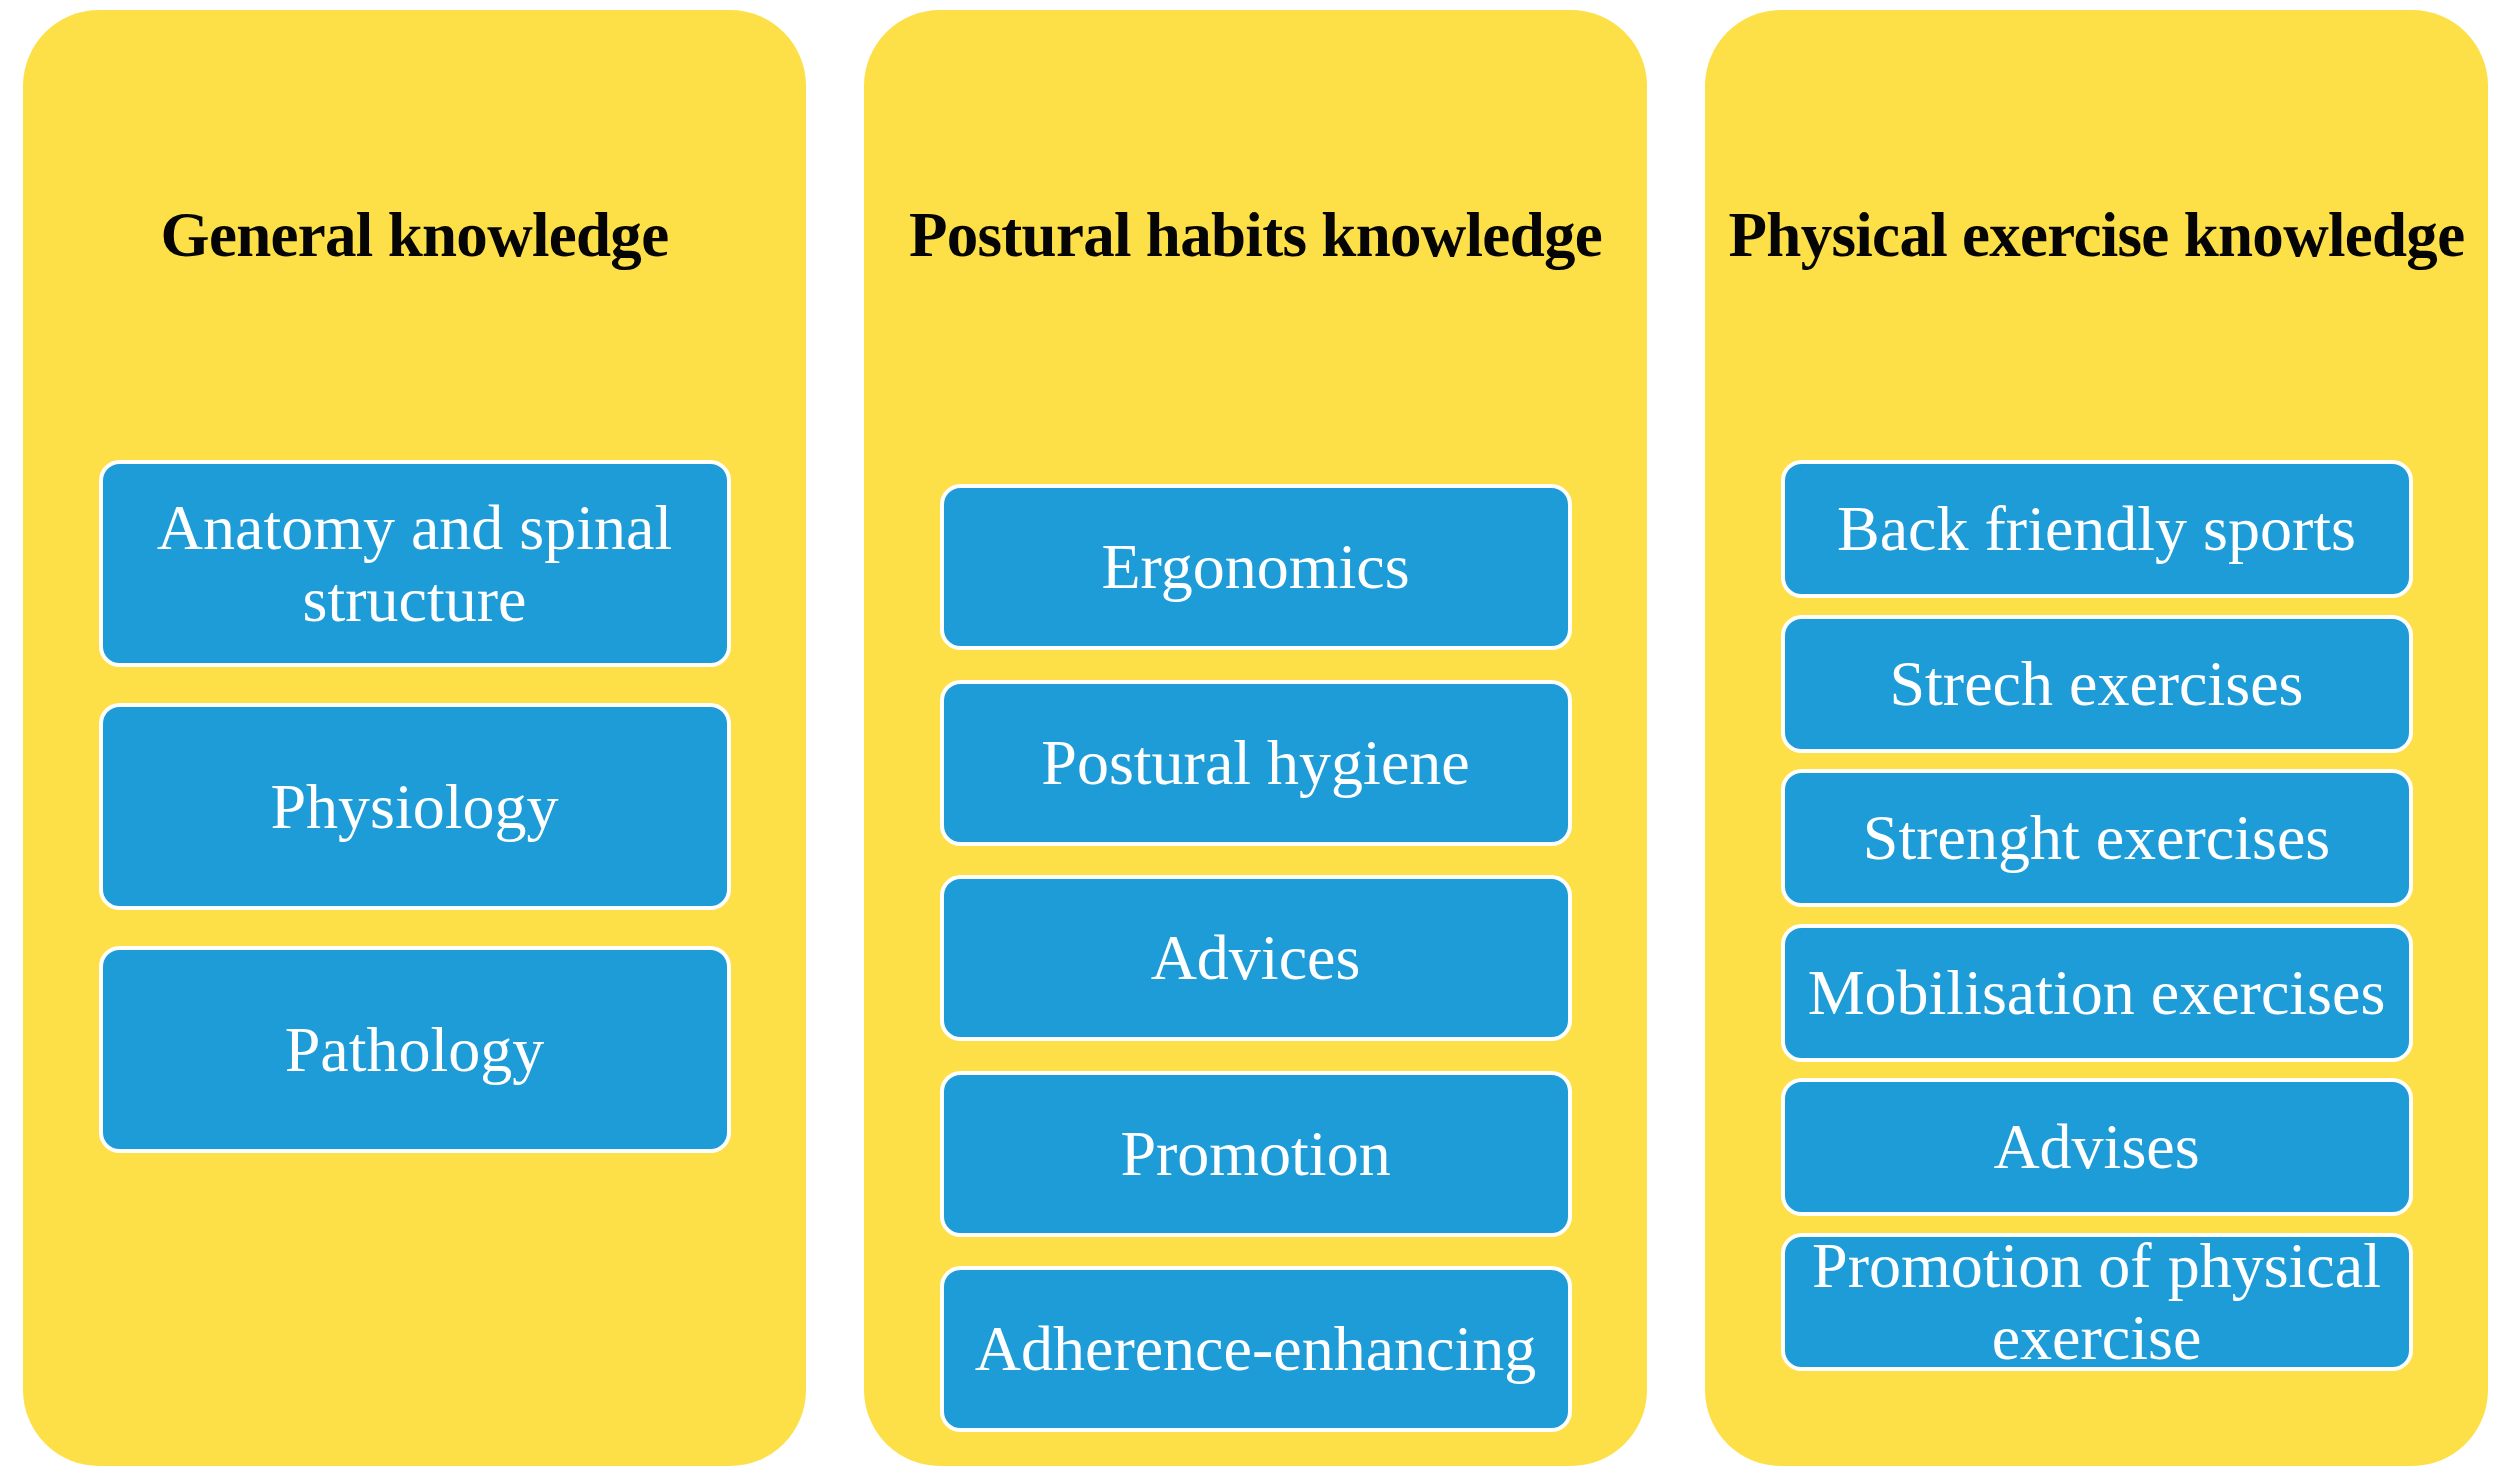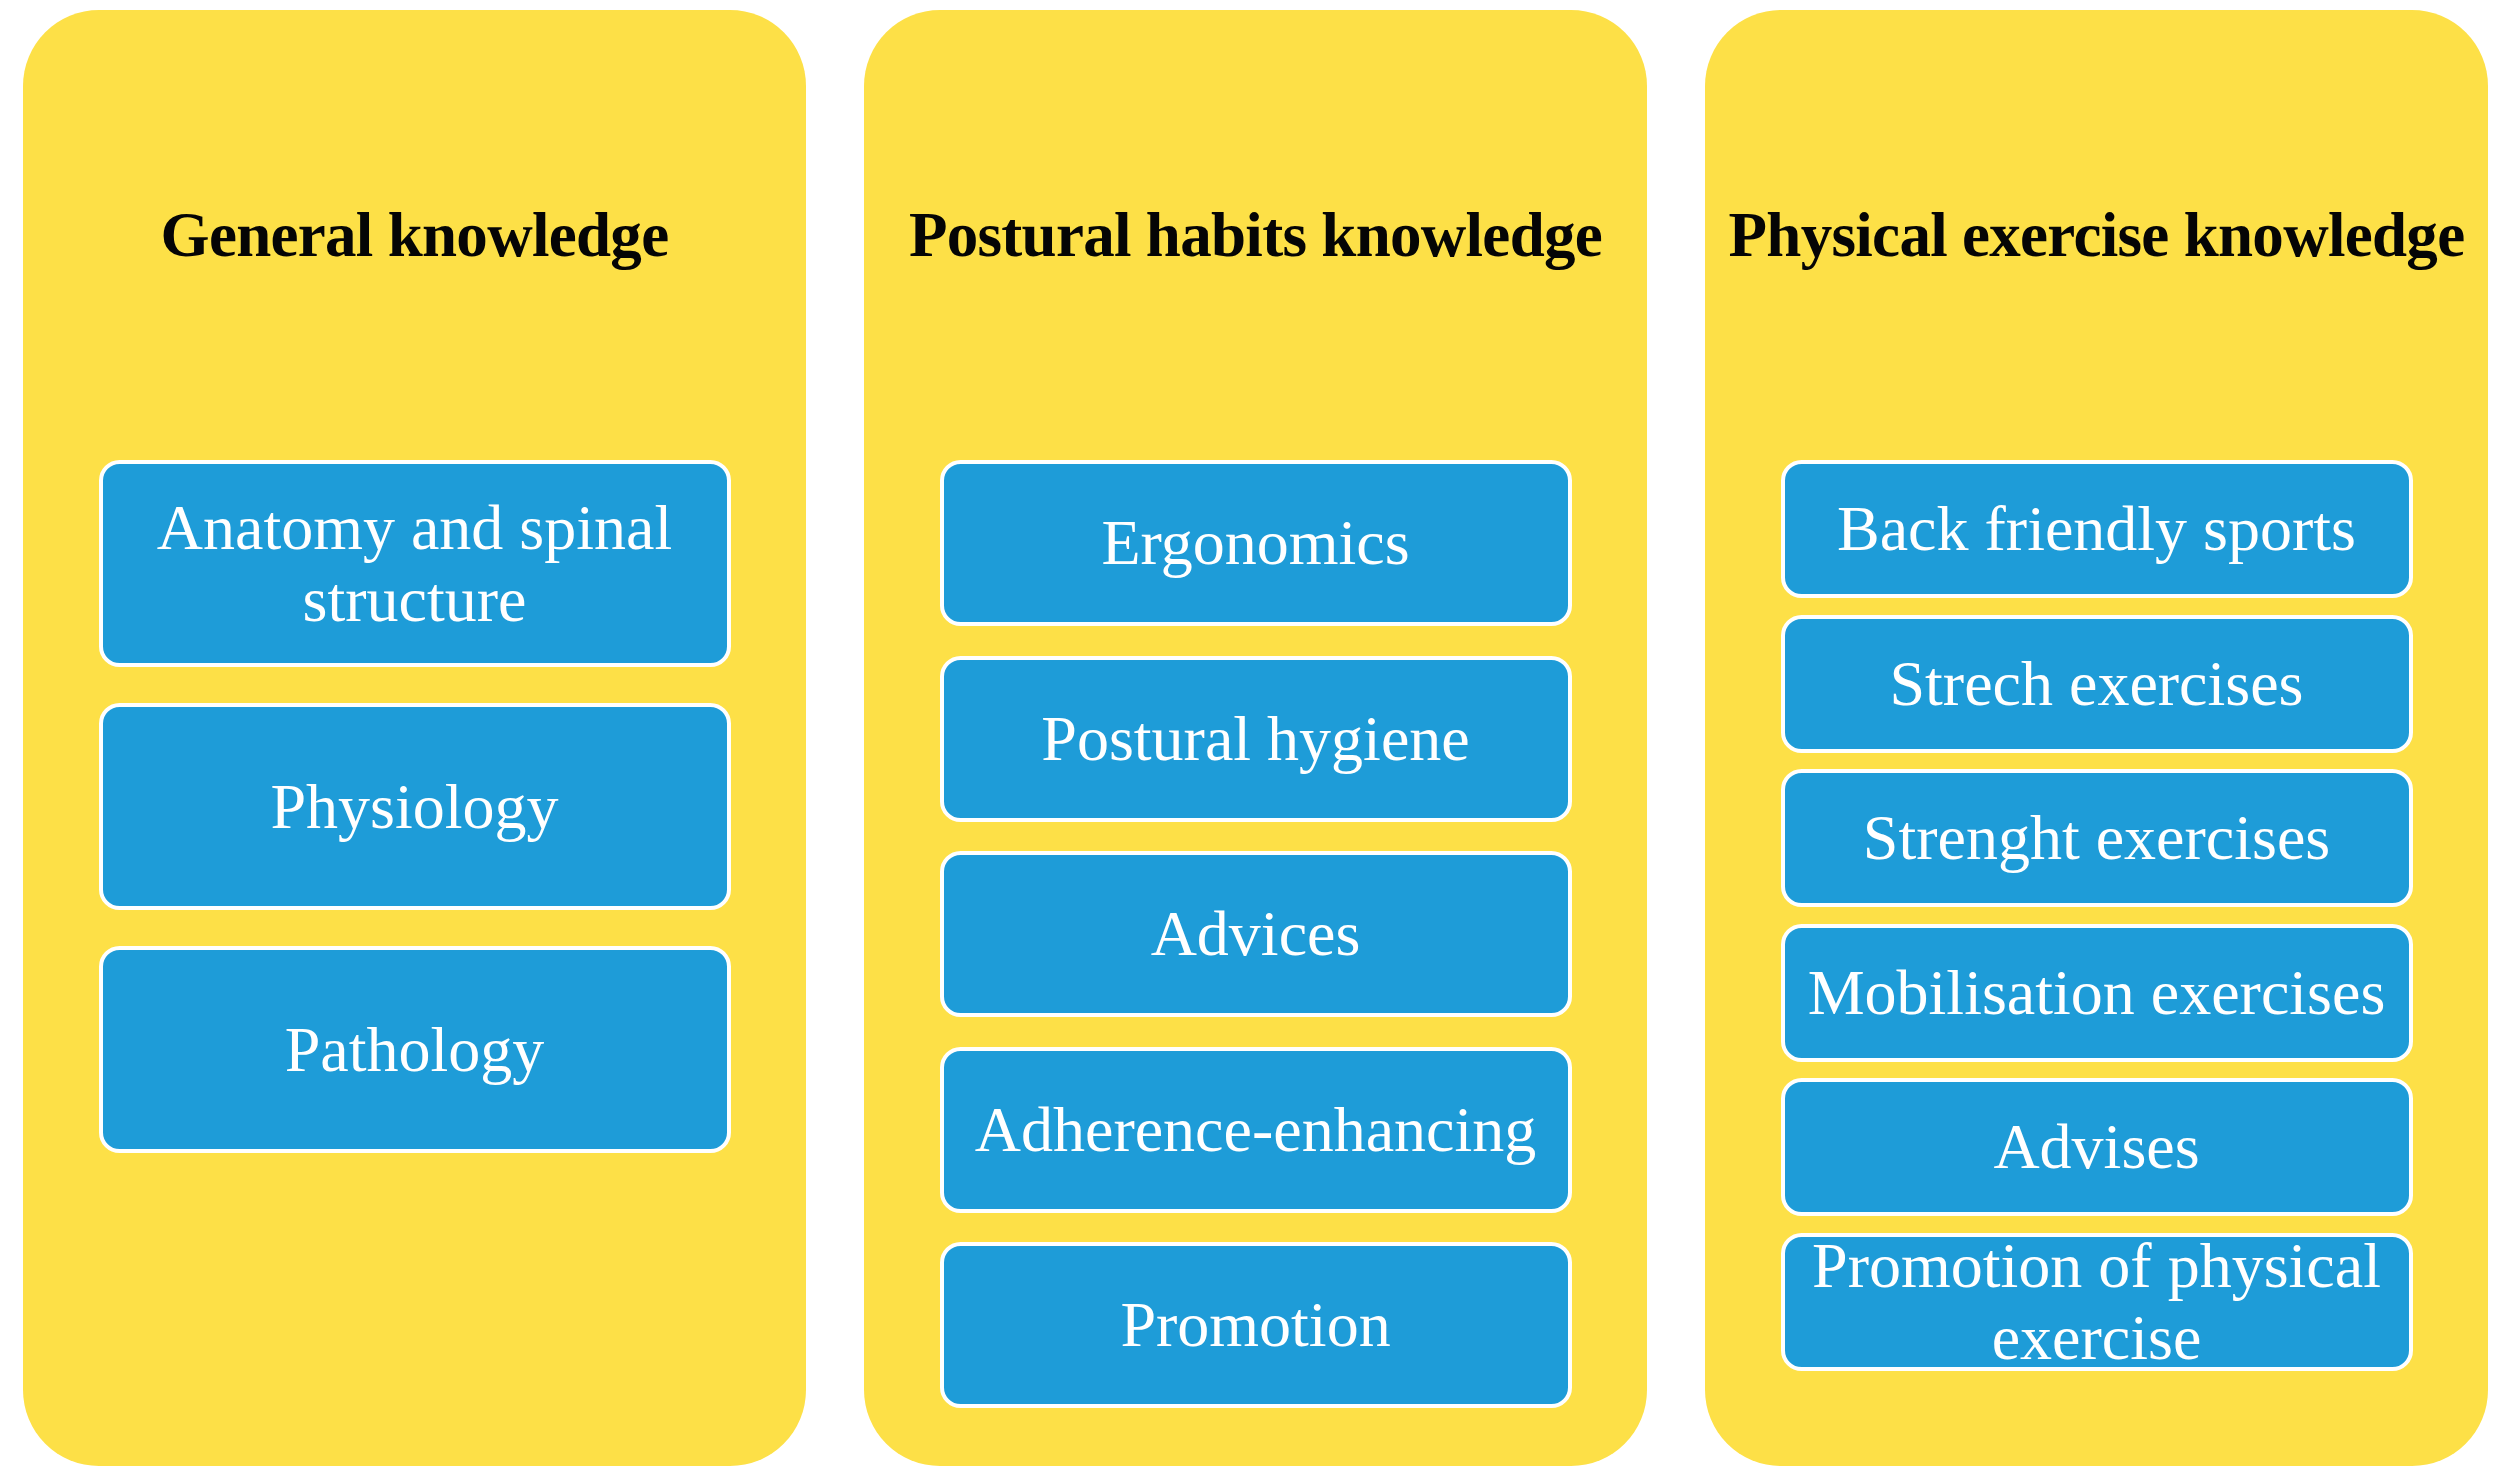--- a/index.html
+++ b/index.html
@@ -59,21 +59,21 @@
     line-height: 1.12;
     display: flex;
     align-items: center;
     justify-content: center;
     text-align: center;
     padding: 0 20.6px;
     flex: 0 0 auto;
   }
   .col-0 .boxes { gap: 36px; }
   .col-0 .box   { height: 207px; }
-  .col-1 .boxes { gap: 29.5px; }
+  .col-1 .boxes { gap: 29.5px; margin-top: 24px; }
   .col-1 .box   { height: 166px; }
   .col-2 .boxes { gap: 16.5px; }
   .col-2 .box   { height: 138px; font-family: Liberation Serif, serif; }
 </style>
 </head>
 <body>
 
   <section class="panel col-0">
     <div class="title-area">
       <h2 class="column-title">General knowledge</h2>
@@ -92,23 +92,23 @@
     <div class="title-area">
       <h2 class="column-title">Postural habits knowledge</h2>
     </div>
     <div class="boxes">
   <div class="box">Ergonomics</div>
 
   <div class="box">Postural hygiene</div>
 
   <div class="box">Advices</div>
 
+  <div class="box">Promotion</div>
+
   <div class="box">Adherence-enhancing</div>
-
-  <div class="box">Promotion</div>
 </div>
   </section>
 
   <section class="panel col-2">
     <div class="title-area">
       <h2 class="column-title">Physical exercise knowledge</h2>
     </div>
     <div class="boxes">
   <div class="box">Back friendly sports</div>
 

